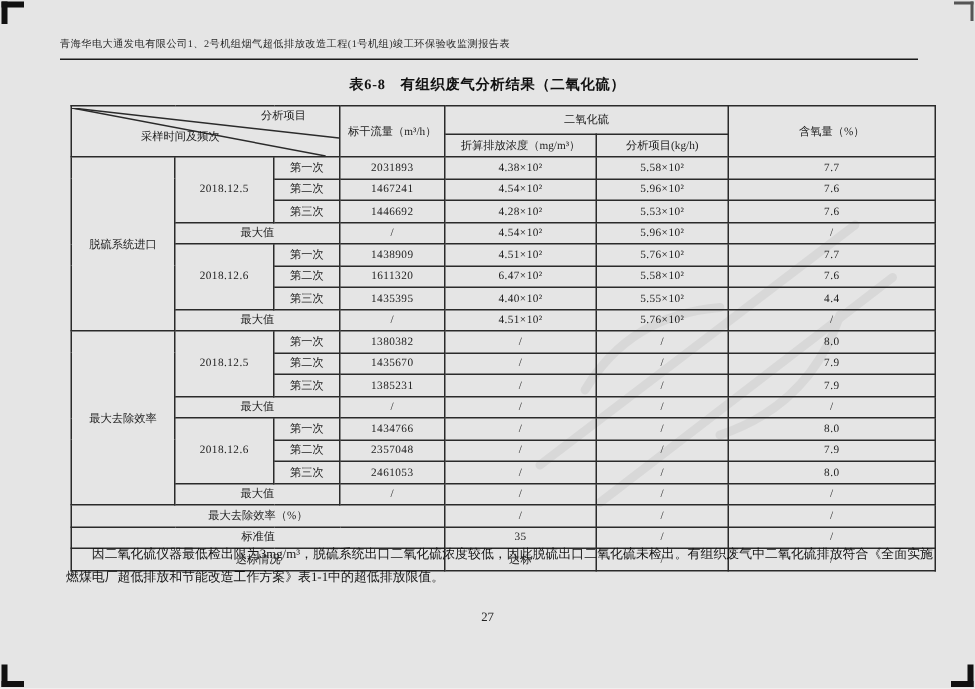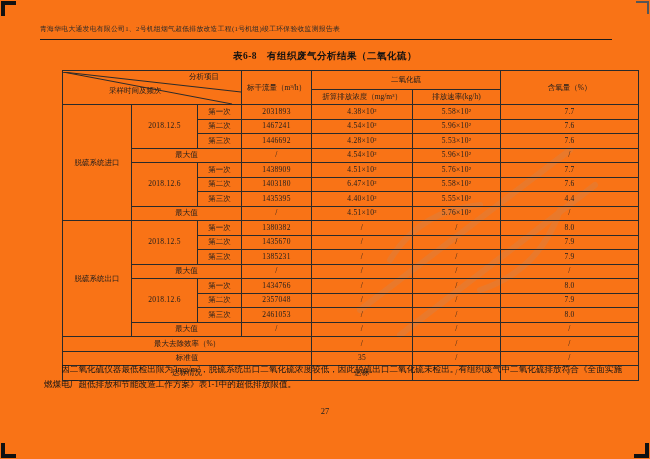--- a/index.html
+++ b/index.html
@@ -1,42 +1,42 @@
 <!DOCTYPE html>
 <html><head>
 <meta charset="utf-8">
 <style>
   html,body{margin:0;padding:0;}
   body{
     width:650px;height:459px;background:#ffffff;
     font-family:"Liberation Serif","DejaVu Serif",serif;
     color:#1d1d1d;position:relative;overflow:hidden;
   }
-  .page{position:absolute;inset:0;background:#f97316;}
+  .page{position:absolute;inset:0;background:#e5e5e5;}
 
   
   .corner-mark{position:absolute;width:11px;height:11px;}
   .cm-tl{left:1px;top:1px;border-top:4px solid #111;border-left:4px solid #111;}
   .cm-tr{right:1px;top:1px;border-top:2px solid #555;border-right:2px solid #555;}
   .cm-bl{left:1px;bottom:1px;border-bottom:4px solid #111;border-left:4px solid #111;}
   .cm-br{right:1px;bottom:1px;border-bottom:4px solid #111;border-right:4px solid #111;}
 
   .doc-header{
     position:absolute;left:40px;top:24px;width:580px;
     font-size:6.8px;letter-spacing:0.3px;color:#2b2b2b;white-space:nowrap;
   }
   .header-rule{position:absolute;left:40px;top:39px;width:572px;height:1px;background:#1a1a1a;}
 
   .table-title{
     position:absolute;left:0;top:50px;width:650px;text-align:center;
     font-size:9.5px;font-weight:bold;color:#111;letter-spacing:0.5px;
   }
 
   table.report{
-    position:absolute;left:62px;top:70px;width:576px;
+    position:absolute;left:47px;top:70px;width:576px;
     border-collapse:collapse;table-layout:fixed;
     border:1.5px solid #1c1c1c;
   }
   table.report td{
     border:1px solid #2a2a2a;
     font-size:7.5px;line-height:1.05;text-align:center;vertical-align:middle;
     padding:0;height:13.5px;overflow:hidden;white-space:nowrap;color:#1d1d1d;
   }
   tr.hdr1 td{height:18px;}
   tr.hdr2 td{height:14px;}
@@ -115,21 +115,21 @@
           <span class="c-mid">采样时间及频次</span>
           <span class="c-bot">采样位置</span>
         </div>
       </td>
       <td rowspan="2">标干流量（m³/h）</td>
       <td colspan="2">二氧化硫</td>
       <td rowspan="2">含氧量（%）</td>
     </tr>
     <tr class="hdr2">
       <td>折算排放浓度（mg/m³）</td>
-      <td>排放速率(kg/h)</td>
+      <td>分析项目(kg/h)</td>
     </tr>
 
     <tr>
       <td rowspan="8">脱硫系统进口</td>
       <td rowspan="3" class="num">2018.12.5</td>
       <td>第一次</td>
       <td class="num">2031893</td>
       <td class="num">4.38×10²</td>
       <td class="num">5.58×10²</td>
       <td class="num">7.7</td>
@@ -158,42 +158,42 @@
     <tr>
       <td rowspan="3" class="num">2018.12.6</td>
       <td>第一次</td>
       <td class="num">1438909</td>
       <td class="num">4.51×10²</td>
       <td class="num">5.76×10²</td>
       <td class="num">7.7</td>
     </tr>
     <tr>
       <td>第二次</td>
-      <td class="num">1403180</td>
+      <td class="num">1611320</td>
       <td class="num">6.47×10²</td>
       <td class="num">5.58×10²</td>
       <td class="num">7.6</td>
     </tr>
     <tr>
       <td>第三次</td>
       <td class="num">1435395</td>
       <td class="num">4.40×10²</td>
       <td class="num">5.55×10²</td>
       <td class="num">4.4</td>
     </tr>
     <tr>
       <td colspan="2">最大值</td>
       <td class="num">/</td>
       <td class="num">4.51×10²</td>
       <td class="num">5.76×10²</td>
       <td class="num">/</td>
     </tr>
 
     <tr>
-      <td rowspan="8">脱硫系统出口</td>
+      <td rowspan="8">最大去除效率</td>
       <td rowspan="3" class="num">2018.12.5</td>
       <td>第一次</td>
       <td class="num">1380382</td>
       <td class="num">/</td>
       <td class="num">/</td>
       <td class="num">8.0</td>
     </tr>
     <tr>
       <td>第二次</td>
       <td class="num">1435670</td>

